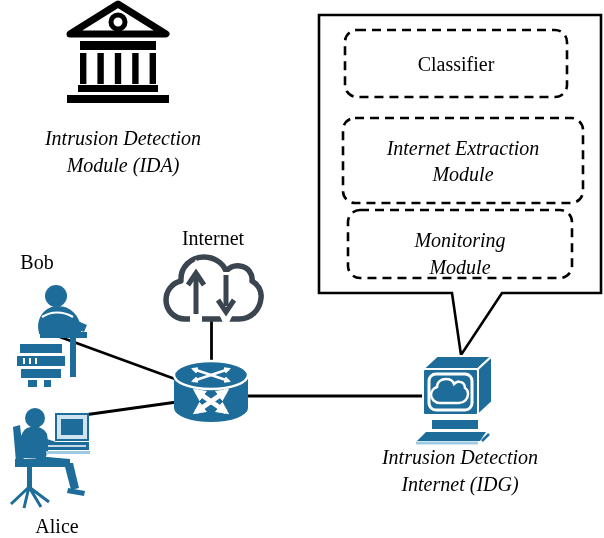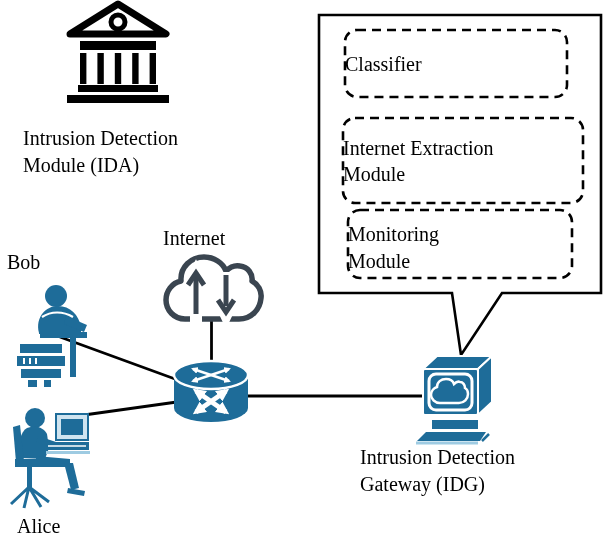--- a/index.html
+++ b/index.html
@@ -8,25 +8,25 @@
     width:604px;height:538px;
     background:#fff;
     font-family:"Liberation Serif", serif;
     overflow:hidden;
   }
   #shapes{position:absolute;left:0;top:0;}
   .lbl{
     position:absolute;
     font-size:20px;
     color:#000;
-    text-align:left;
+    text-align:center;
     line-height:27px;
     white-space:nowrap;
   }
-  .lbl span{display:block;}
+  .lbl span{display:block;font-style:italic;}
 </style>
 </head>
 <body>
 
 <div id="stage">
 
   <svg id="shapes" width="604" height="538" viewBox="0 0 604 538">
     <defs>
       <marker id="aw" viewBox="0 0 10 10" refX="7" refY="5" markerWidth="2.8" markerHeight="2.8" orient="auto-start-reverse">
         <path d="M0,0 L10,5 L0,10 Z" fill="#ffffff"></path>
@@ -137,28 +137,28 @@
   </div>
 
   <div class="lbl" style="left:163px;top:225px;width:100px;">Internet</div>
 
   <div class="lbl" style="left:7px;top:249px;width:60px;">Bob</div>
 
   <div class="lbl" style="left:17px;top:513px;width:80px;">Alice</div>
 
   <div class="lbl" style="left:360px;top:444px;width:200px;">
     <span>Intrusion Detection</span>
-    <span>Gateway (IDG)</span>
+    <span>Internet (IDG)</span>
   </div>
 
   <div class="lbl" style="left:345px;top:51px;width:222px;">Classifier</div>
 
   <div class="lbl" style="left:343px;top:135px;width:240px;line-height:26px;">
     <span>Internet Extraction</span>
     <span>Module</span>
   </div>
 
-  <div class="lbl" style="left:348px;top:221px;width:224px;">
+  <div class="lbl" style="left:348px;top:227px;width:224px;">
     <span>Monitoring</span>
     <span>Module</span>
   </div>
 
 </div>
 
 </body></html>

